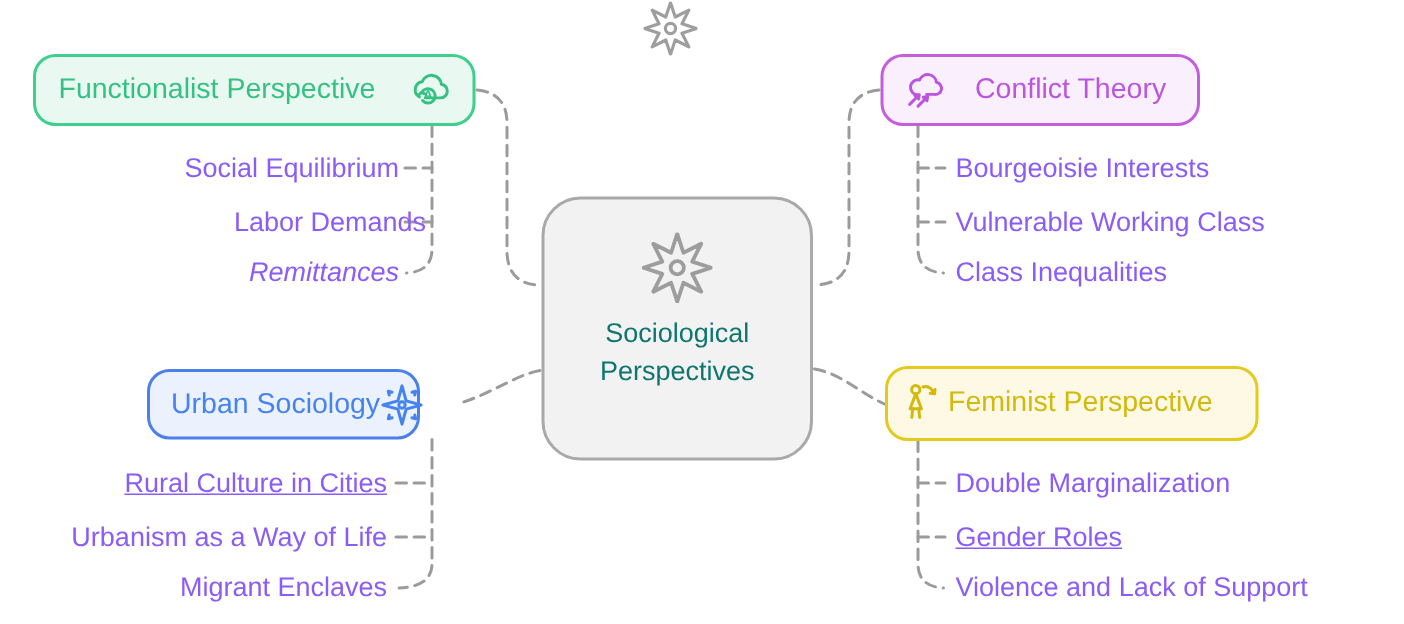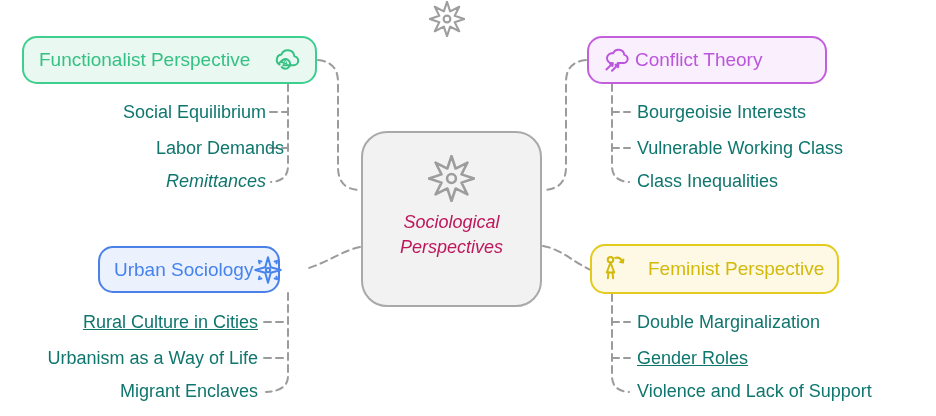--- a/index.html
+++ b/index.html
@@ -5,30 +5,30 @@
   html,body{margin:0;padding:0;background:#ffffff;}
   .canvas{
     position:relative;width:936px;height:416px;background:#ffffff;overflow:hidden;
     font-family:"Liberation Sans",sans-serif;
   }
   svg.overlay{position:absolute;left:0;top:0;pointer-events:none;}
   .node{position:absolute;box-sizing:border-box;display:flex;align-items:center;border-radius:15px;}
   .node .lbl{white-space:nowrap;font-size:19px;}
   .branch{border:2px solid;text-align:center;}
   .b-func{left:22px;top:36px;width:295px;height:48px;border-color:#3ecf8e;background:#e9f9f1;color:#35c184;padding:0 12px 0 15px;justify-content:space-between;}
-  .b-conf{left:587px;top:36px;width:240px;height:48px;border-color:#c45fdc;background:#faeffd;color:#bb55dd;padding:0 12px 0 12px;gap:4px;}
+  .b-conf{left:587px;top:36px;width:213px;height:48px;border-color:#c45fdc;background:#faeffd;color:#bb55dd;padding:0 12px 0 12px;gap:19px;}
   .b-urb{left:98px;top:246px;width:182px;height:47px;border-color:#4a80e8;background:#ebf1fd;color:#4583ef;padding:0 10px 0 14px;justify-content:space-between;}
-  .b-fem{left:590px;top:244px;width:249px;height:50px;border-color:#e4ca1c;background:#fdf9e5;color:#d3b90b;padding:0 4px 0 10px;gap:16px;}
+  .b-fem{left:590px;top:244px;width:249px;height:50px;border-color:#e4ca1c;background:#fdf9e5;color:#d3b90b;padding:0 4px 0 10px;gap:0;}
   .root{
     left:361px;top:131px;width:181px;height:176px;border:2px solid #a9a9a9;background:#f2f2f2;
     border-radius:26px;flex-direction:column;justify-content:flex-start;
   }
   .root .star{margin-top:22px;}
-  .root-text{margin-top:8px;text-align:center;font-size:18px;line-height:25px;color:#be185d;font-style:italic;}
-  .child{position:absolute;font-size:18px;line-height:22px;color:#0f766e;white-space:nowrap;}
+  .root-text{margin-top:8px;text-align:center;font-size:18px;line-height:25px;color:#0f766e;}
+  .child{position:absolute;font-size:18px;line-height:22px;color:#8b5cf6;white-space:nowrap;}
   .c-left{text-align:right;}
   .top-star{position:absolute;left:429px;top:1px;}
   .icon{display:flex;align-items:center;flex:none;}
 </style>
 </head>
 <body>
 
 <div class="canvas">
 
   <svg class="overlay" width="936" height="416" viewBox="0 0 936 416">

